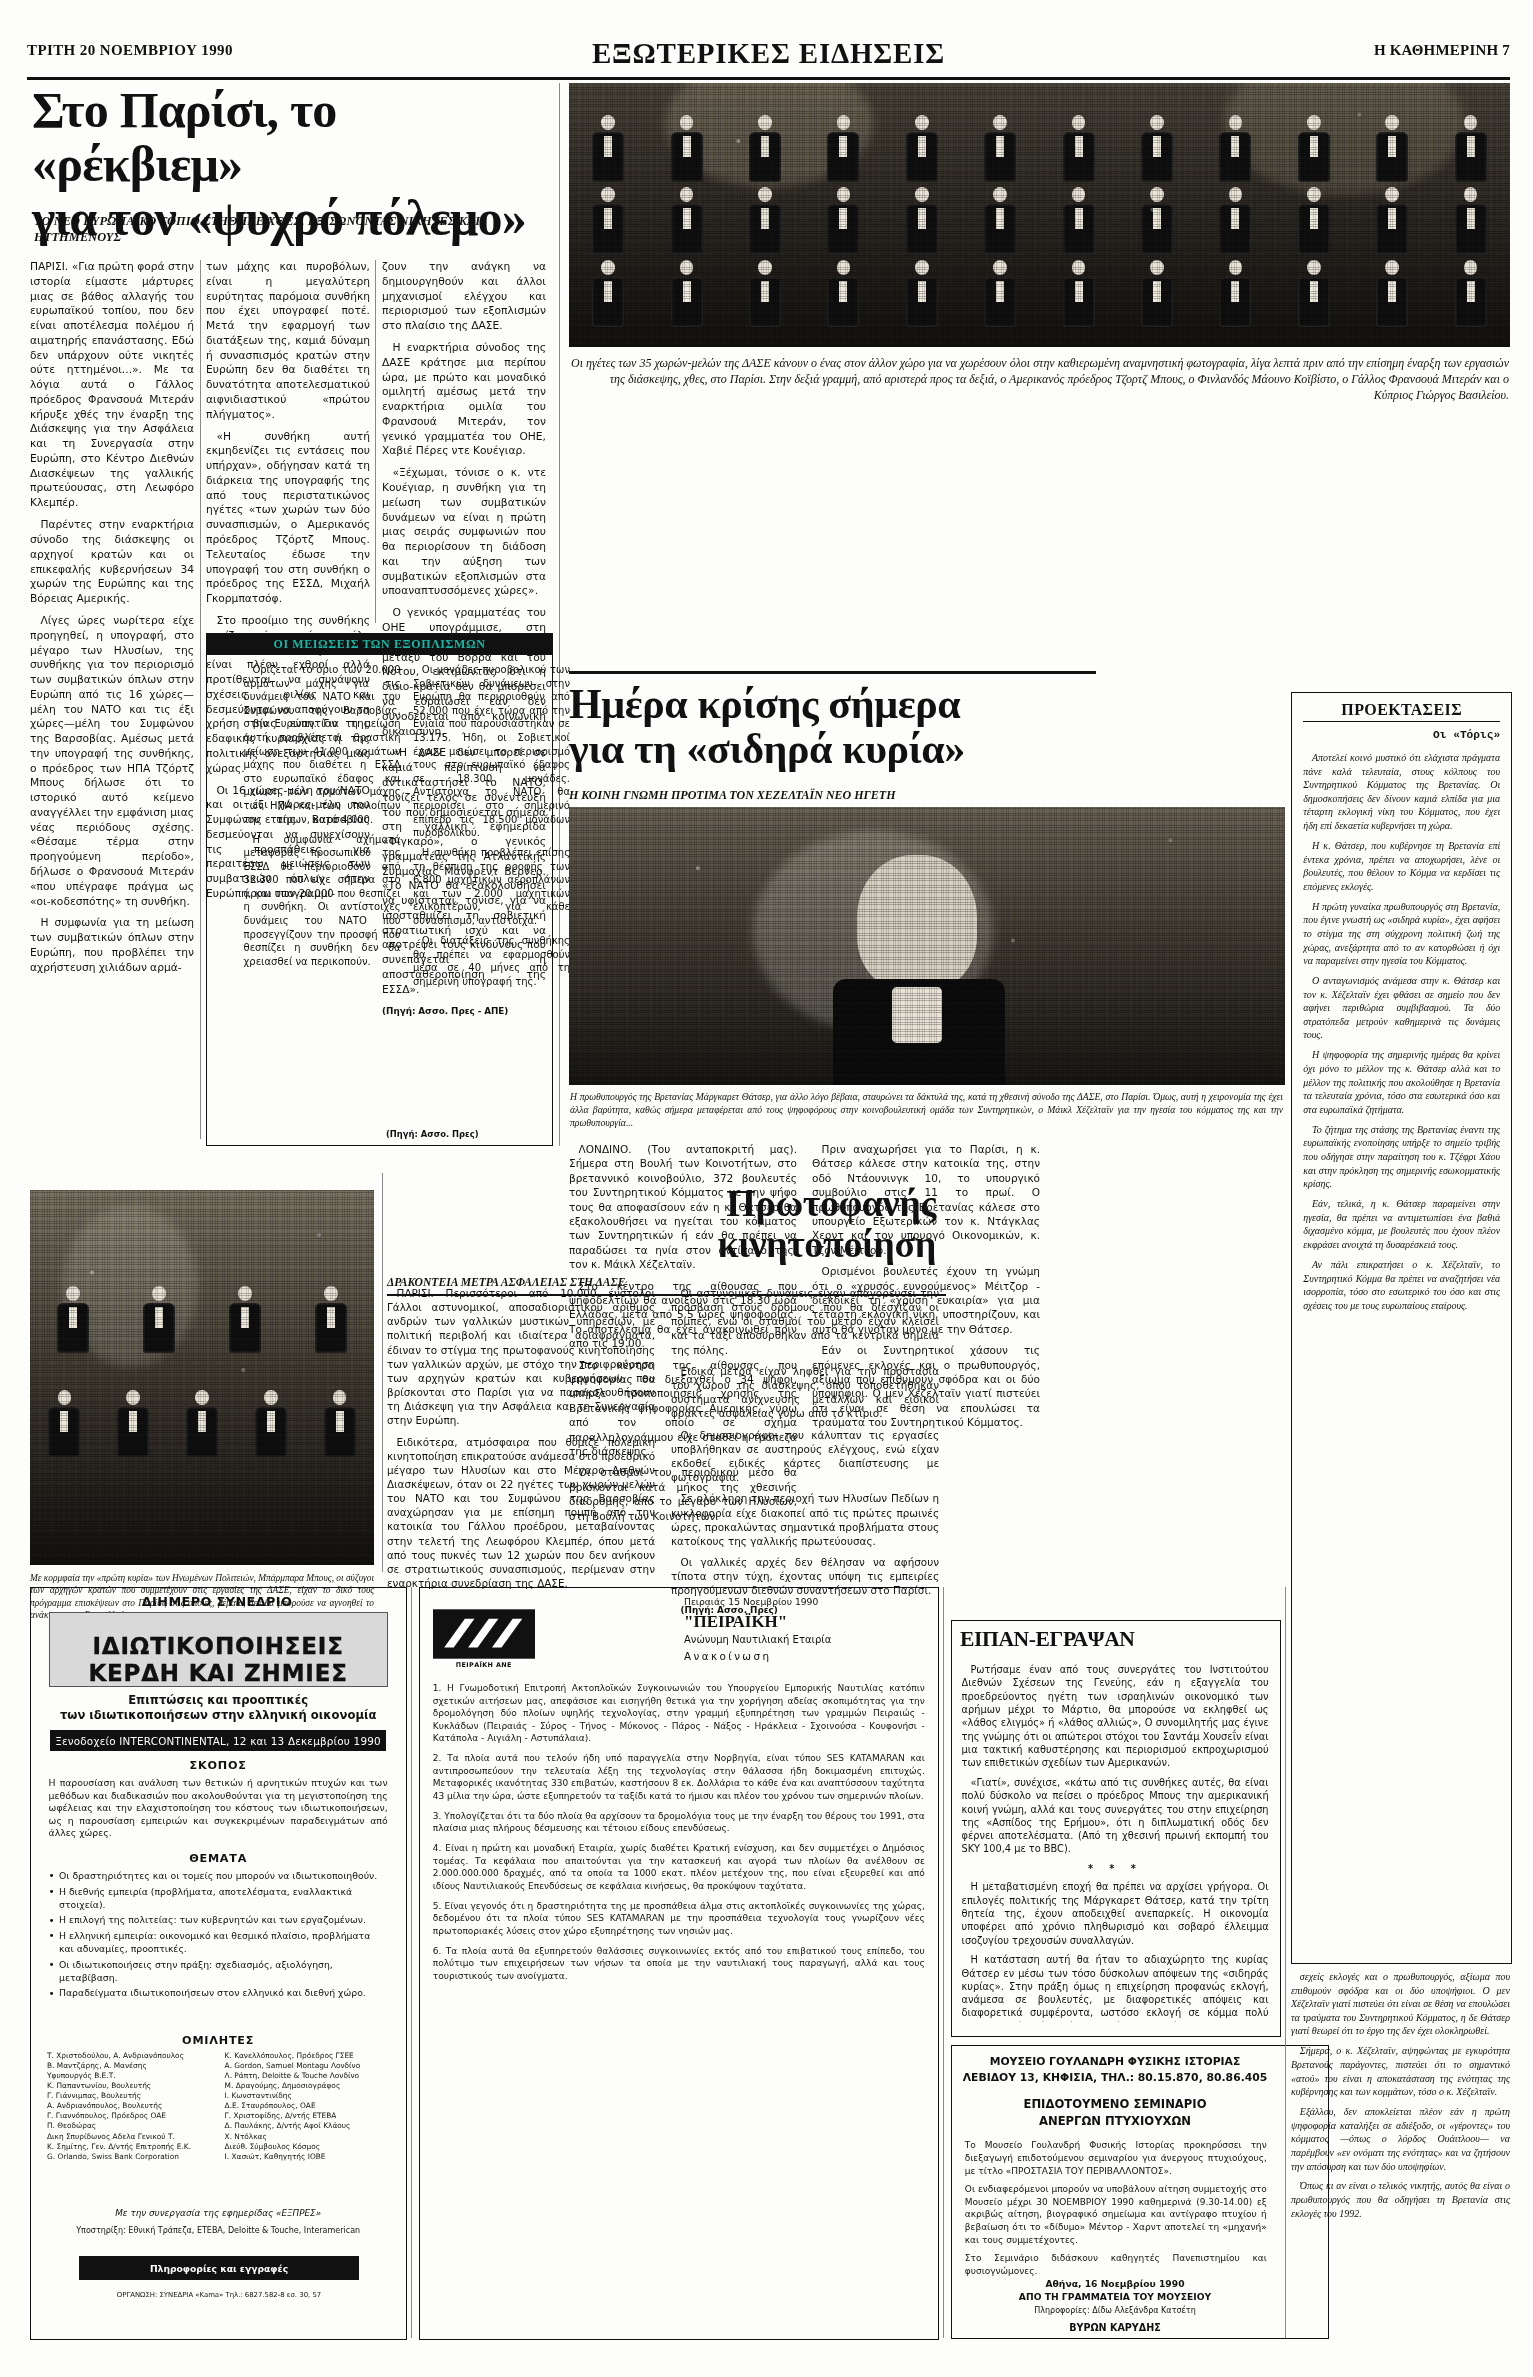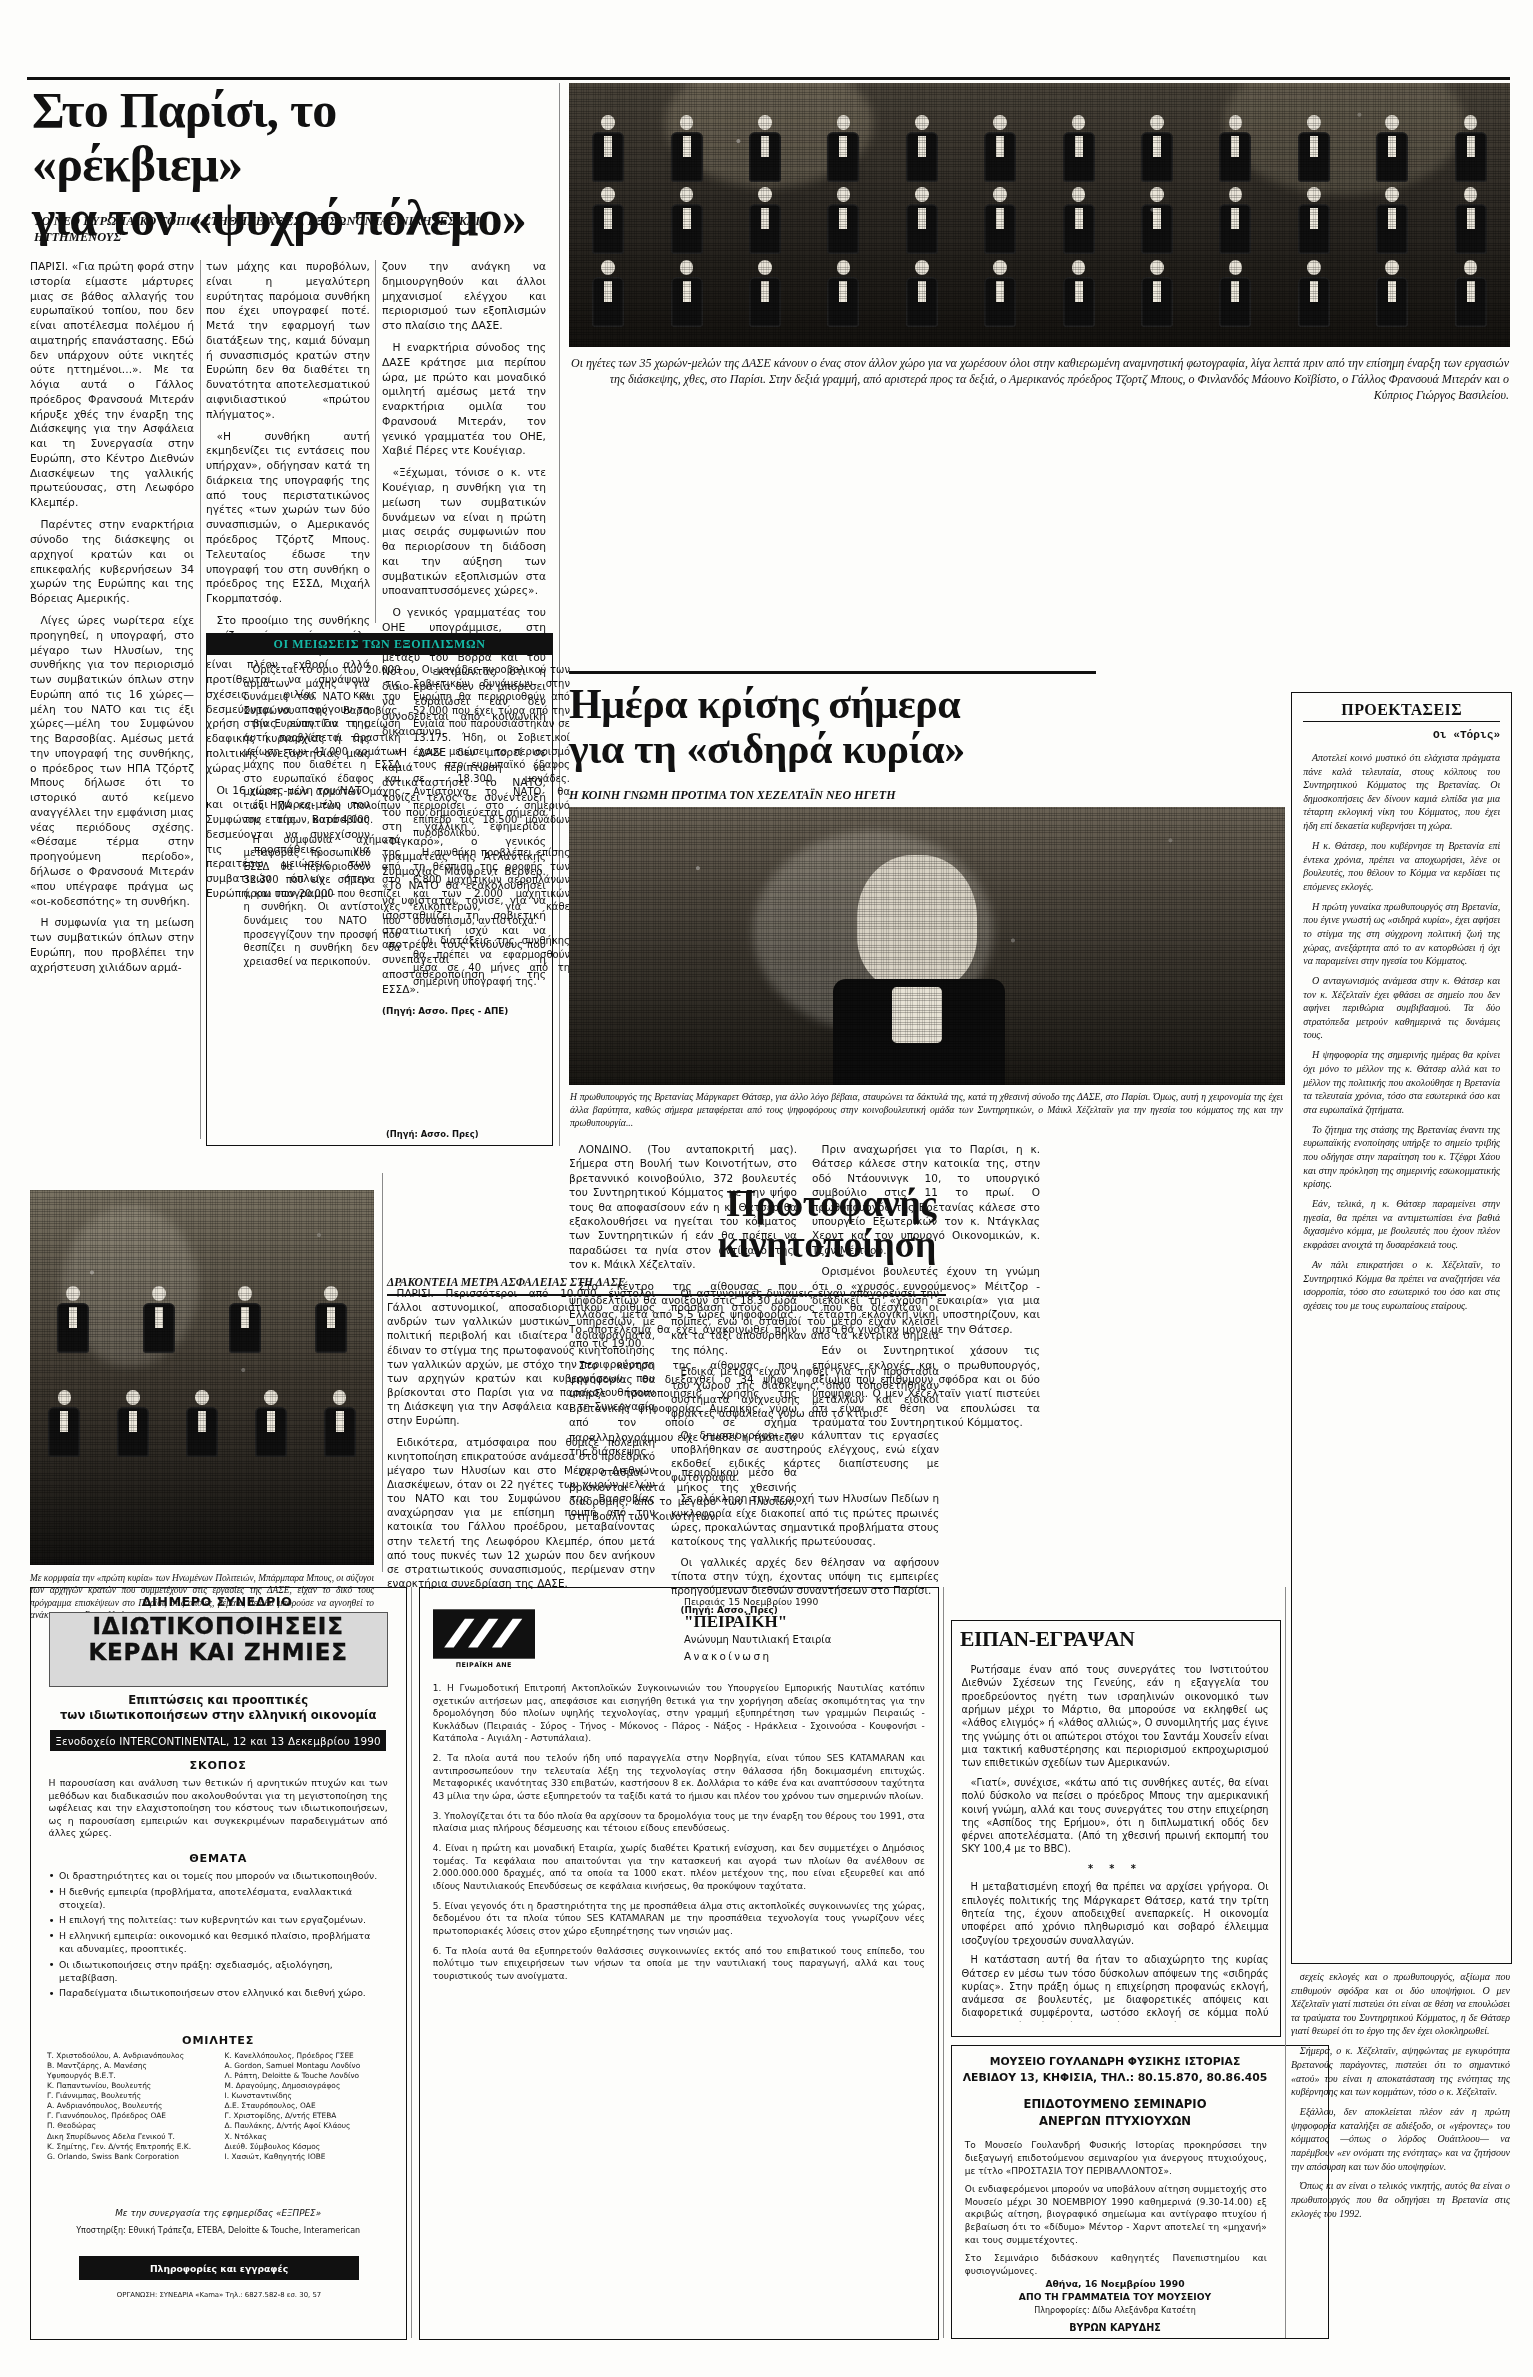--- a/index.html
+++ b/index.html
@@ -119,21 +119,21 @@
   .eipan-body{position:absolute;left:9.6px;top:42px;width:307px;height:359px;overflow:hidden;
     font-size:9.8px;line-height:1.36;text-align:justify;}
   .eipan-body p{margin:0 0 6.4px 0;text-indent:8.8px;}
   .stars{text-align:center;font-weight:700;letter-spacing:6.4px;margin:4.8px 0;}
 
   
   .ad1{position:absolute;left:30px;top:1587px;width:375px;height:751px;border:1.6px solid #111;}
   .ad1-top{position:absolute;left:8px;top:6.4px;width:356px;text-align:center;font-weight:700;
     font-size:12.8px;letter-spacing:0.4px;}
   .ad1-blockhead{position:absolute;left:17.6px;top:24px;width:337px;height:73px;
-    background:#d9d9d9;display:flex;flex-direction:column;align-items:center;justify-content:flex-start;
+    background:#d9d9d9;display:flex;flex-direction:column;align-items:center;justify-content:flex-end;
     border:0.8px solid #555;}
   .ad1-blockhead div{font-weight:700;font-size:23px;letter-spacing:0.8px;line-height:1.15;color:#111;
     -webkit-text-stroke:0.3px #000;}
   .ad1-sub{position:absolute;left:11.2px;top:105px;width:352px;text-align:center;font-weight:700;font-size:11.6px;line-height:1.3;}
   .ad1-venue{position:absolute;left:19px;top:142px;width:336px;height:21px;background:#111;color:#fff;
     display:flex;align-items:center;justify-content:center;font-size:10.4px;letter-spacing:0.2px;}
   .ad1-h{position:absolute;left:11.2px;width:352px;text-align:center;font-weight:700;font-size:11.2px;letter-spacing:0.8px;}
   .ad1-p{position:absolute;left:17.6px;width:339px;font-size:9.3px;line-height:1.35;text-align:justify;}
   .ad1-list{position:absolute;left:17.6px;width:339px;font-size:9.3px;line-height:1.42;}
   .ad1-list li{margin-bottom:2.4px;list-style:none;position:relative;padding-left:10.4px;}
@@ -190,20 +190,25 @@
   .fig .shirt{width:8px;height:21px;background:#efeade;margin:-46px auto 0;}
   .wallpanel{position:absolute;inset:0;background:
      linear-gradient(180deg,#4a443a 0%,#2f2b25 45%,#14120f 100%);}
   .softlight{position:absolute;border-radius:50%;filter:blur(4.8px);}
 </style>
 </head>
 <body>
 
 <div class="page">
 
+  <div class="masthead">
+    <div class="mh-date">ΤΡΙΤΗ 20 ΝΟΕΜΒΡΙΟΥ 1990</div>
+    <div class="mh-title">ΕΞΩΤΕΡΙΚΕΣ ΕΙΔΗΣΕΙΣ</div>
+    <div class="mh-paper">Η ΚΑΘΗΜΕΡΙΝΗ 7</div>
+  </div>
   <div class="mh-rule"></div>
 
   <div class="lead-head">
     <h1><span>Στο Παρίσι, το «ρέκβιεμ»</span><br>
         <span>για τον «ψυχρό πόλεμο»</span></h1>
   </div>
   <div class="lead-kicker">ΤΟ ΝΕΟ ΕΥΡΩΠΑΪΚΟ ΤΟΠΙΟ ΣΤΗΘΗΚΕ ΧΘΕΣ, ΕΞΙΣΩΝΟΝΤΑΣ ΝΙΚΗΤΕΣ ΚΑΙ ΗΤΤΗΜΕΝΟΥΣ</div>
 
   <div class="col c1">
     <p class="noind">ΠΑΡΙΣΙ. «Για πρώτη φορά στην ιστορία είμαστε μάρτυρες μιας σε βάθος αλλαγής του ευρωπαϊκού τοπίου, που δεν είναι αποτέλεσμα πολέμου ή αιματηρής επανάστασης. Εδώ δεν υπάρχουν ούτε νικητές ούτε ηττημένοι...». Με τα λόγια αυτά ο Γάλλος πρόεδρος Φρανσουά Μιτεράν κήρυξε χθές την έναρξη της Διάσκεψης για την Ασφάλεια και τη Συνεργασία στην Ευρώπη, στο Κέντρο Διεθνών Διασκέψεων της γαλλικής πρωτεύουσας, στη Λεωφόρο Κλεμπέρ.</p>

